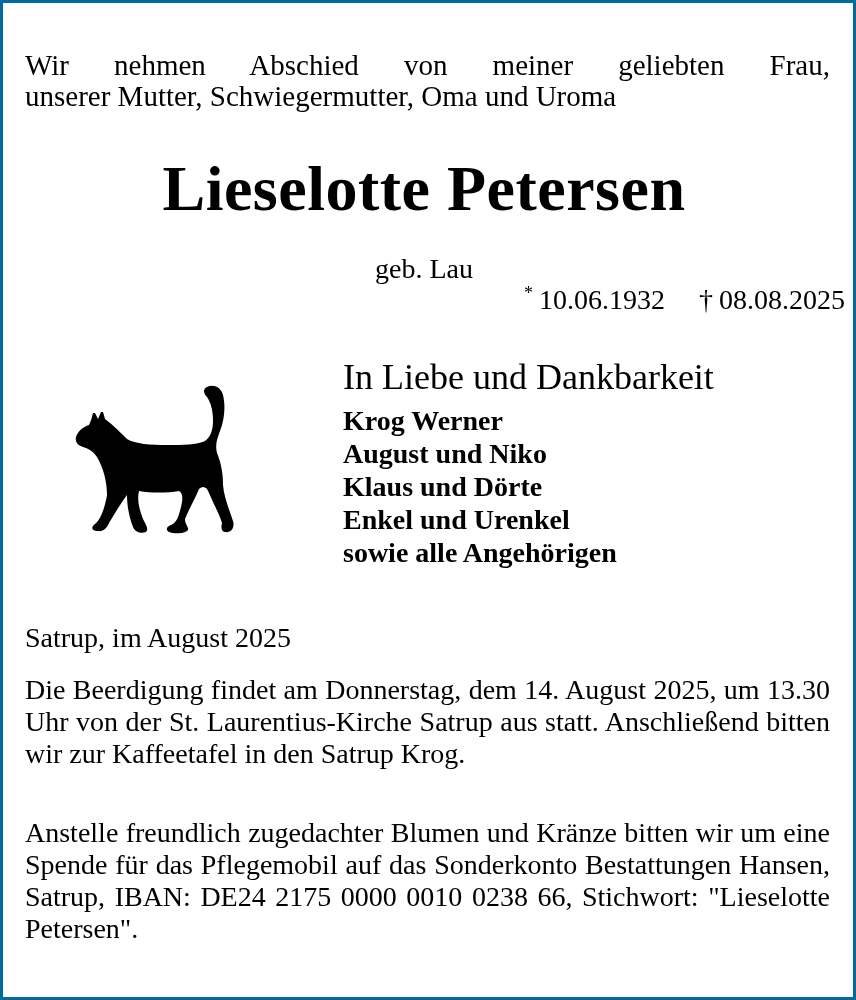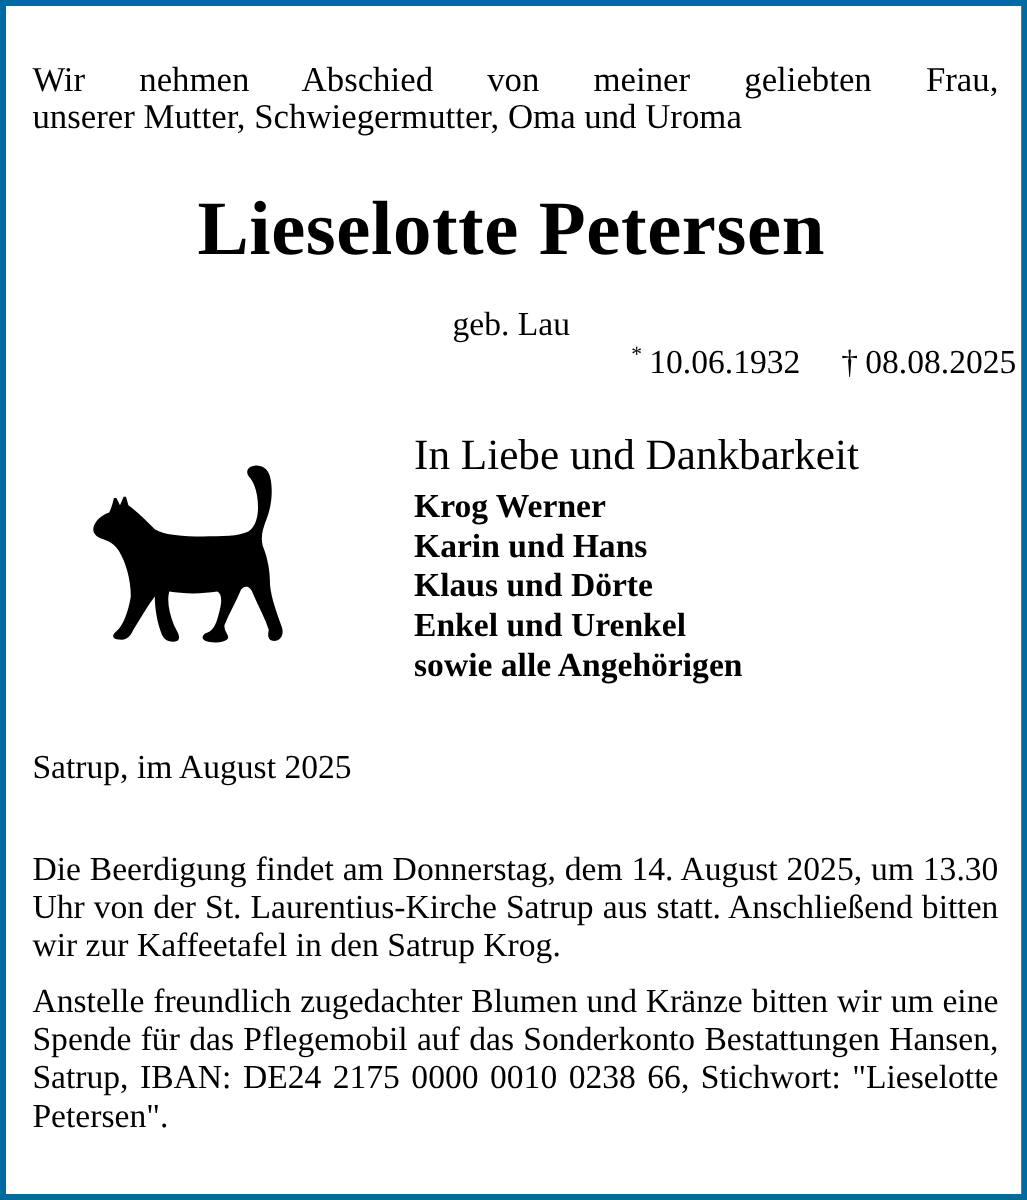--- a/index.html
+++ b/index.html
@@ -10,21 +10,21 @@
     body {
       width: 856px;
       height: 1000px;
       overflow: hidden;
     }
     .frame {
       position: relative;
       width: 856px;
       height: 1000px;
       box-sizing: border-box;
-      border: 5px solid #0369a1;
+      border: 3px solid #0369a1;
       background: #ffffff;
       color: #000000;
       font-family: "Liberation Serif", "DejaVu Serif", serif;
     }
     .abs { position: absolute; }
 
     .intro {
       left: 22px;
       top: 47px;
       width: 805px;
@@ -106,21 +106,21 @@
       font-size: 28px;
       line-height: 32px;
     }
     .para {
       left: 22px;
       width: 805px;
       font-size: 28px;
       line-height: 32px;
       text-align: justify;
     }
-    .para1 { top: 671px; margin-top: 33px; }
+    .para1 { top: 671px; }
     .para2 { top: 814px; }
   </style>
 </head>
 <body>
 
 <div class="frame">
 
   <div class="abs intro">
     <span class="l1">Wir nehmen Abschied von meiner geliebten Frau,</span>
     <span class="l2">unserer Mutter, Schwiegermutter, Oma und Uroma</span>
@@ -176,21 +176,21 @@
       C 112 64, 126 64, 134 60
       C 140 56, 142 48, 142 40
       C 142 30, 140 22, 136 16
       C 132 12, 132 8, 136 6 Z"></path>
   </svg>
 
   <div class="abs thanks">In Liebe und Dankbarkeit</div>
 
   <div class="abs mourners">
     <div>Krog Werner</div>
-    <div>Karin und Hans</div>
+    <div>August und Niko</div>
     <div>Klaus und Dörte</div>
     <div>Enkel und Urenkel</div>
     <div>sowie alle Angehörigen</div>
   </div>
 
   <div class="abs place">Satrup, im August 2025</div>
 
   <div class="abs para para1">Die Beerdigung findet am Donnerstag, dem 14. August 2025, um 13.30 Uhr von der St. Laurentius-Kirche Satrup aus statt. Anschließend bitten wir zur Kaffeetafel in den Satrup Krog.</div>
 
   <div class="abs para para2">Anstelle freundlich zugedachter Blumen und Kränze bitten wir um eine Spende für das Pflegemobil auf das Sonderkonto Bestattungen Hansen, Satrup, IBAN: DE24 2175 0000 0010 0238 66, Stichwort: "Lieselotte Petersen".</div>

